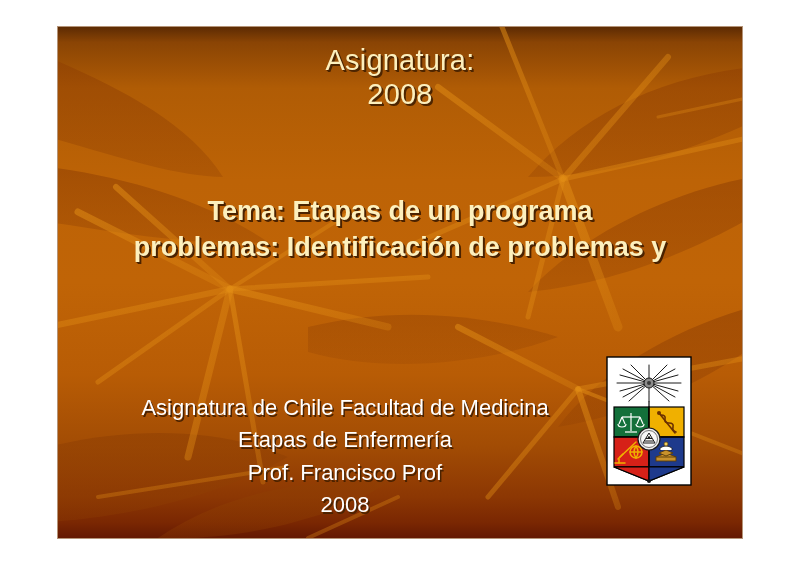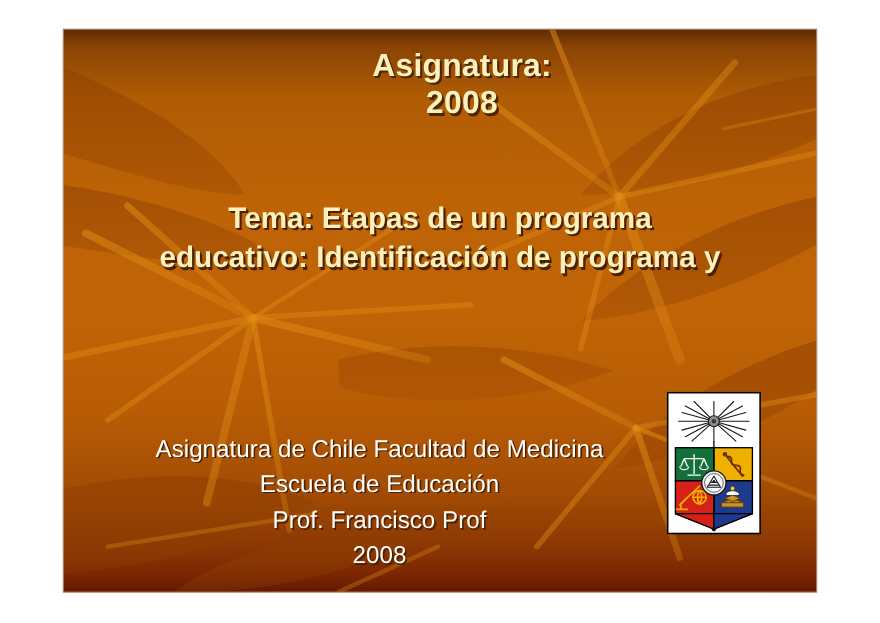--- a/index.html
+++ b/index.html
@@ -56,33 +56,32 @@
     position: absolute;
     width: 100%;
     text-align: center;
     line-height: 1.18;
   }
 
   .title-top {
     top: 16px;
     color: #fdf0bd;
     font-size: 29px;
-    font-weight: 700;
+    font-weight: 400;
     text-shadow: 2px 2px 0px #4d2500, 1px 1px 0 #4d2500;
     letter-spacing: 0.2px;
-    padding-left: 20px;
   }
   .title-top .line-underline {
     text-decoration: underline;
     text-decoration-thickness: 2px;
     text-underline-offset: 3px;
   }
 
   .title-main {
-    top: 154px;
+    top: 167px;
     color: #fdf0bd;
     font-size: 27px;
     font-weight: bold;
     line-height: 1.33;
     text-shadow: 2px 2px 0px #4a2200, 1px 1px 0 #4a2200;
     padding: 0 40px;
     box-sizing: border-box;
   }
 
   .subtitle-block {
@@ -176,26 +175,26 @@
       </svg>
     </div>
 
     <div class="txt-block title-top">
       <div>Asignatura:</div>
       <div>2008</div>
     </div>
 
     <div class="txt-block title-main">
       <div>Tema: Etapas de un programa</div>
-      <div>educativo: Identificación de programa y</div>
+      <div>problemas: Identificación de problemas y</div>
     </div>
 
     <div class="txt-block subtitle-block">
       <div>Asignatura de Chile Facultad de Medicina</div>
-      <div>Escuela de Educación</div>
+      <div>Etapas de Enfermería</div>
       <div>Prof. Francisco Prof</div>
       <div>2008</div>
     </div>
 
     <div id="emblem">
       <svg viewBox="0 0 92 136" aria-hidden="true">
 
         <rect x="4" y="2" width="84" height="128" fill="#ffffff" stroke="#000000" stroke-width="1.4"></rect>
 
         <g stroke="#1a1a1a" stroke-width="1" stroke-linecap="round">

